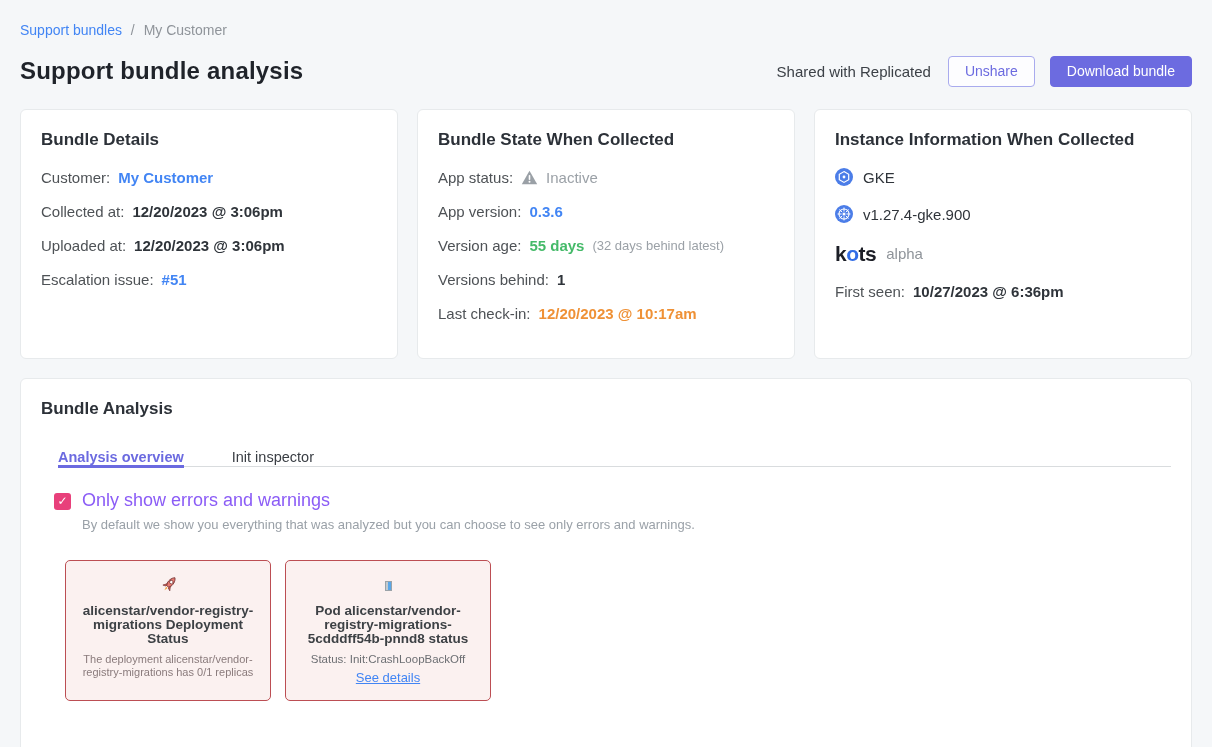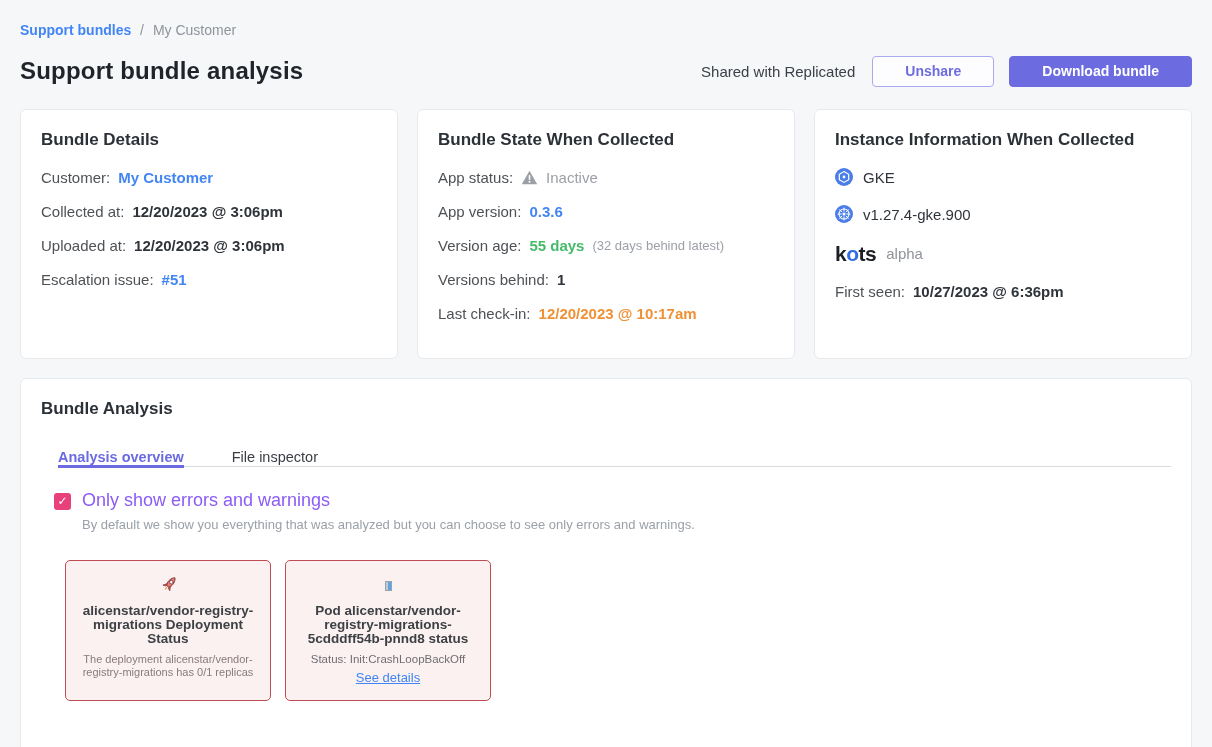--- a/index.html
+++ b/index.html
@@ -6,29 +6,29 @@
   html,body { width:1212px; height:747px; overflow:hidden; }
   body {
     font-family:"Liberation Sans","DejaVu Sans",sans-serif;
     background:#f5f7f9;
     color:#2f343a;
     padding:20px;
   }
 
   
   .breadcrumb { font-size:14px; margin:2px 0 18px; color:#8f949a; }
-  .breadcrumb .crumb-link { color:#4285f4; font-weight:700; cursor:pointer; }
+  .breadcrumb .crumb-link { color:#4285f4; font-weight:400; cursor:pointer; }
   .breadcrumb .sep { margin:0 5px; color:#8f949a; }
 
   
   .header-row { display:flex; align-items:center; justify-content:space-between; margin-bottom:22px; }
   .page-title { font-size:24px; font-weight:700; color:#1f232a; letter-spacing:.2px; }
   .header-actions { display:flex; align-items:center; gap:15px; }
   .shared-note { font-size:15px; color:#3c4147; margin-right:2px; }
-  .btn { font-size:14px; font-weight:700; border-radius:4px; padding:6px 32px; cursor:pointer; line-height:1.2; border:1px solid transparent; }
+  .btn { font-size:14px; font-weight:400; border-radius:4px; padding:6px 16px; cursor:pointer; line-height:1.2; border:1px solid transparent; }
   .btn-outline { background:#fdfdff; color:#6c6be0; border-color:#a9abee; }
   .btn-primary { background:#6c6be0; color:#ffffff; border-color:#6c6be0; }
 
   
   .cards-row { display:grid; grid-template-columns:repeat(3,1fr); gap:19px; }
   .card {
     background:#ffffff; border:1px solid #e7eaec; border-radius:6px;
     padding:20px; min-height:232px;
   }
   .card-title { font-size:17px; font-weight:700; color:#2c3138; margin-bottom:18px; }
@@ -197,21 +197,21 @@
       <span class="val-bold">10/27/2023 @ 6:36pm</span>
     </div>
   </div>
 </div>
 
 <div class="analysis-card">
   <div class="card-title">Bundle Analysis</div>
 
   <div class="tabs">
     <div class="tab tab--active">Analysis overview</div>
-    <div class="tab">File inspector</div>
+    <div class="tab">Init inspector</div>
   </div>
 
   <div class="filter-row">
     <div class="checkbox">✓</div>
     <div>
       <div class="filter-label">Only show errors and warnings</div>
       <div class="filter-desc">By default we show you everything that was analyzed but you can choose to see only errors and warnings.</div>
     </div>
   </div>
 

